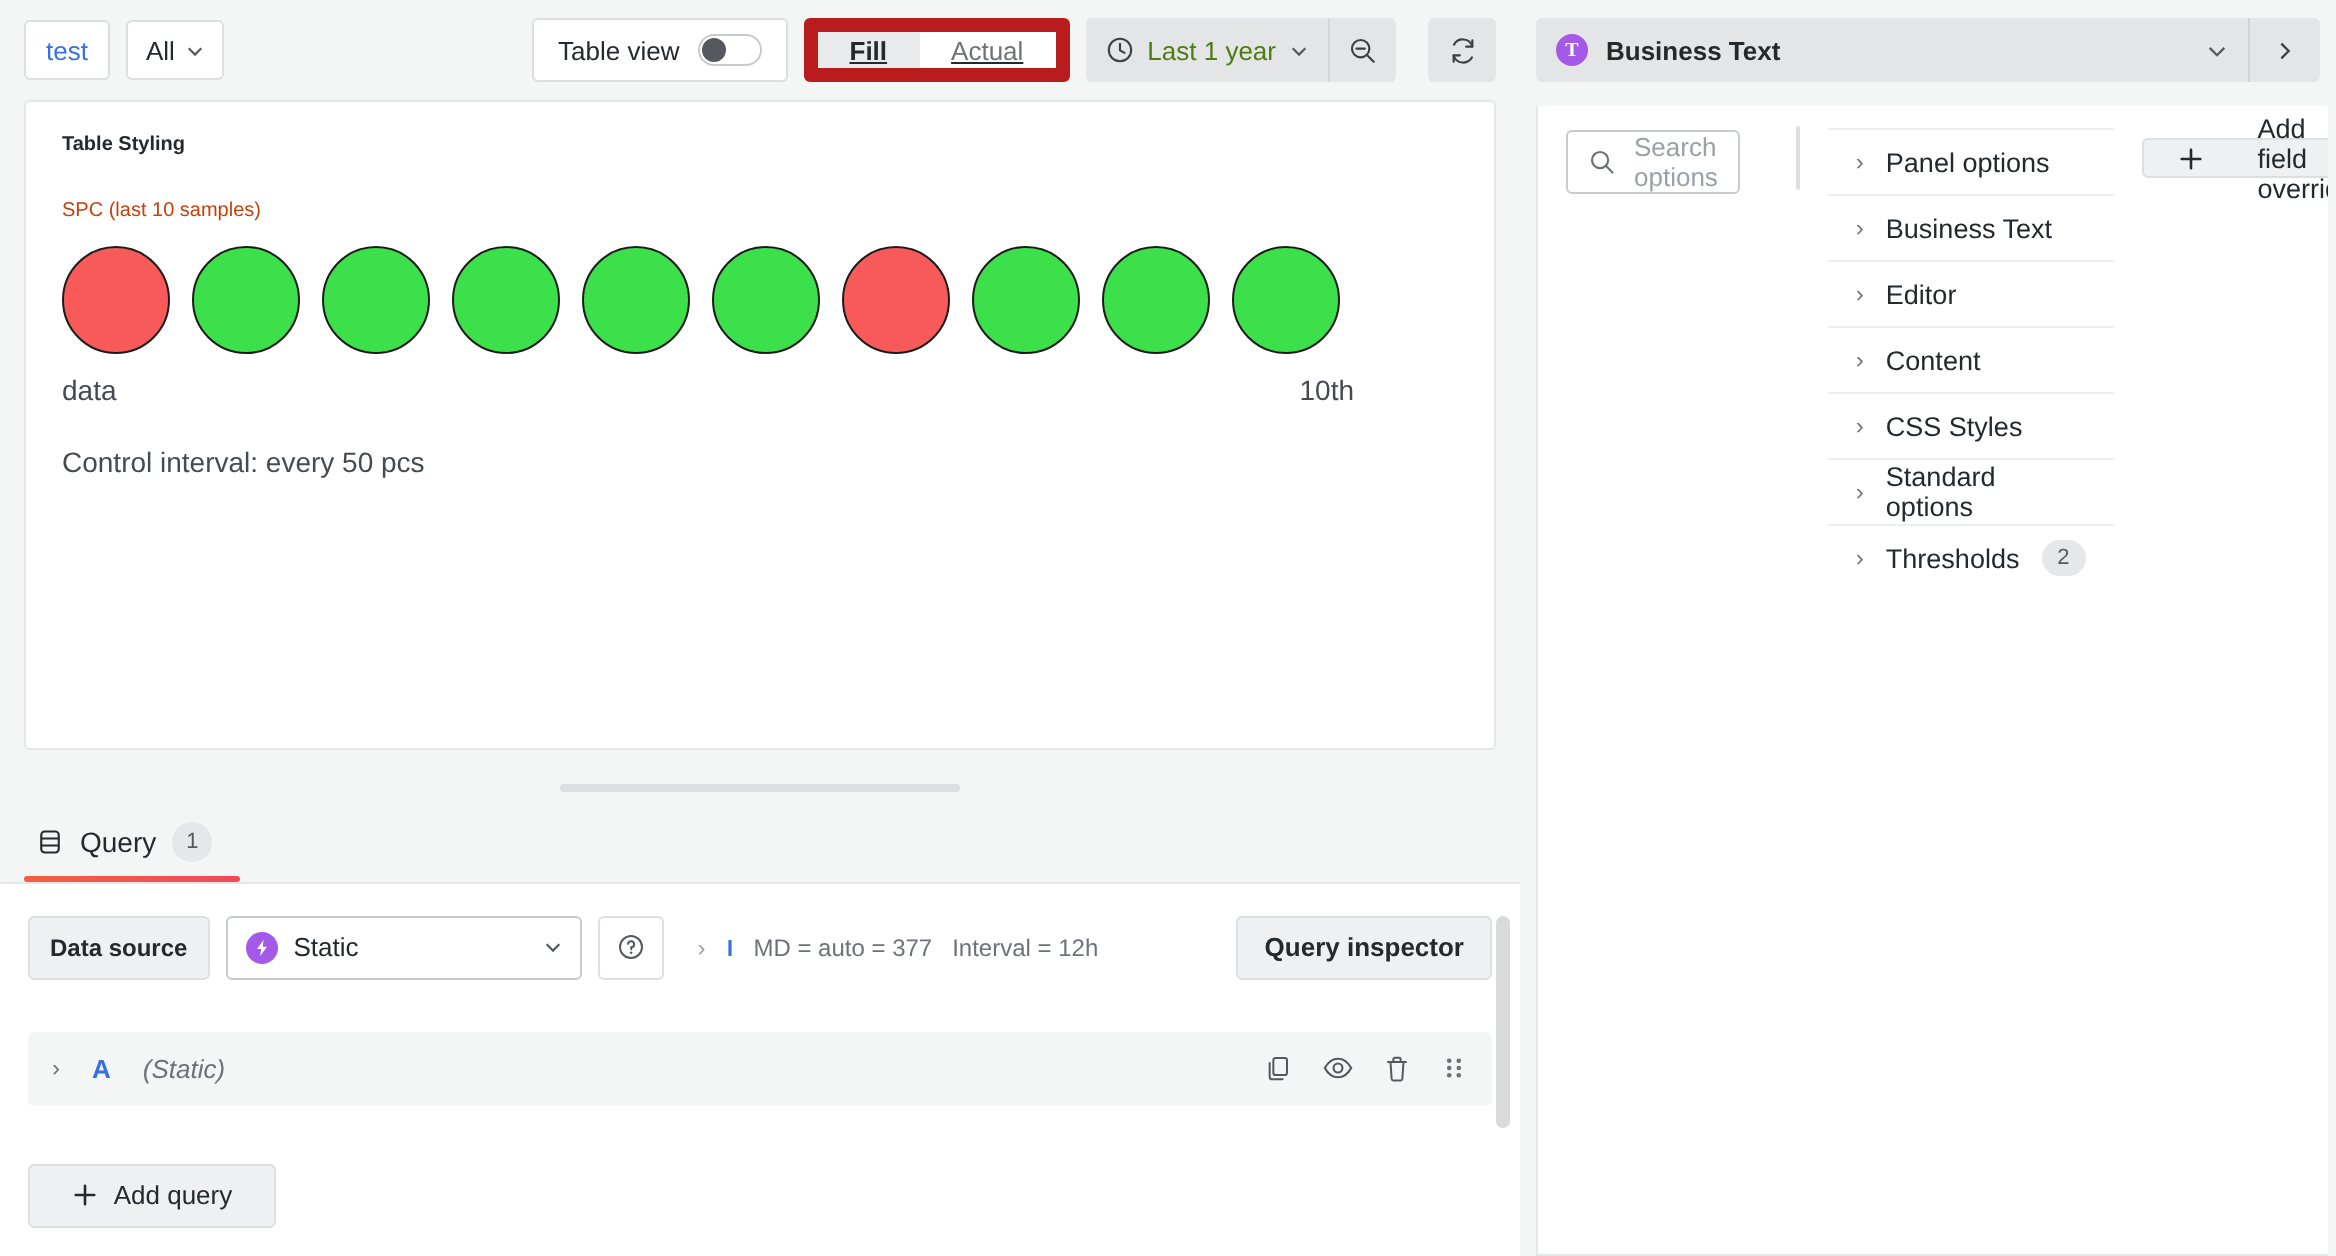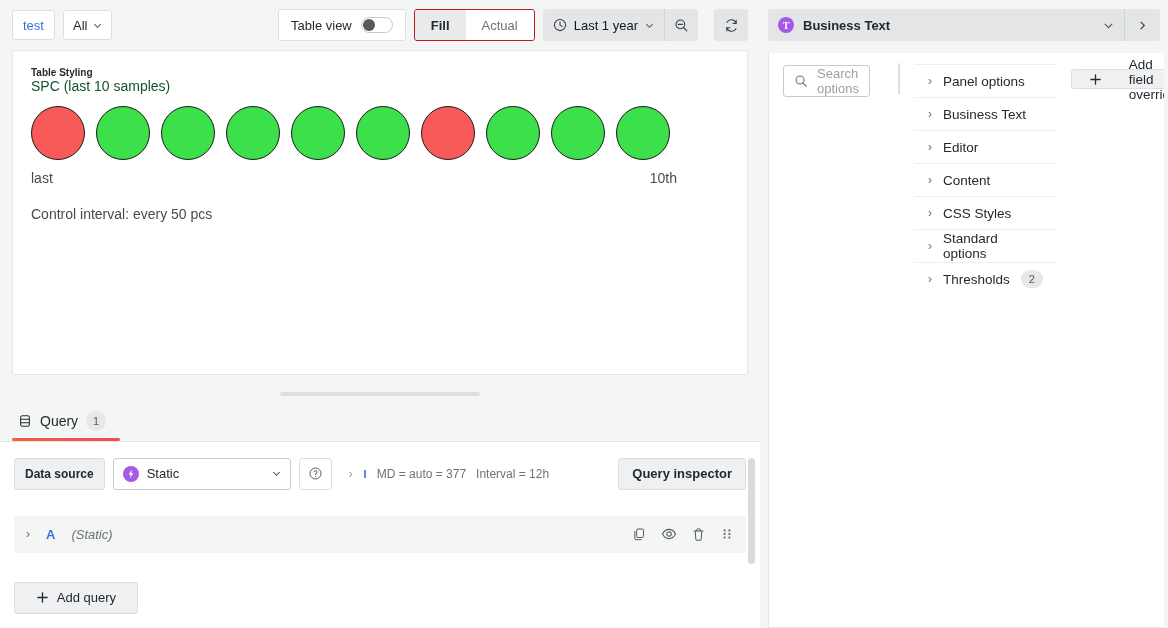--- a/index.html
+++ b/index.html
@@ -42,53 +42,54 @@
   .switch {
     width: 32px; height: 16px; border-radius: 9px;
     background: #fff; border: 1px solid #C7CBCF; position: relative;
   }
   .switch .knob {
     position: absolute; top: 1px; left: 1px; width: 12px; height: 12px;
     border-radius: 50%; background: #55595E;
   }
 
   .seg-group {
-    height: 32px; display: flex; border: 1px solid #b91c1c; border-radius: 3px; overflow: hidden;
+    height: 32px; display: flex; border: 7px solid #b91c1c; border-radius: 3px; overflow: hidden;
     background: #f0abfc;
+    text-decoration: underline;
   }
   .seg {
     display: flex; align-items: center; padding: 0 16px;
     font-size: 13px; color: #6E7277; background: #fff;
   }
   .seg.active { background: #E9EAEC; color: #24292E; font-weight: bold; }
 
   .time-group { height: 32px; display: flex; border-radius: 3px; overflow: hidden; }
   .time-btn {
     display: flex; align-items: center; gap: 7px; padding: 0 10px;
-    background: #E3E5E7; font-size: 13px; color: #0f172a;
+    background: #E3E5E7; font-size: 13px; color: #4d7c0f;
   }
   .zoom-btn {
     display: flex; align-items: center; justify-content: center; width: 34px;
     background: #E3E5E7; border-left: 1px solid #D4D6D9;
   }
   .refresh-btn {
     height: 32px; width: 34px; margin-left: 8px;
     display: flex; align-items: center; justify-content: center;
     background: #E3E5E7; border-radius: 3px;
   }
 
   
   .viz-wrap { flex: 0 0 338px; padding: 0 12px 0 12px; }
   .viz-panel {
     height: 325px; background: #fff;
     border: 1px solid #E4E6E8; border-radius: 3px;
     padding: 16px 18px; position: relative; overflow: hidden;
   }
   .panel-title { font-size: 10px; font-weight: bold; color: #24292E; }
-  .spc-label { font-size: 14px; color: #14532d; }
+  .spc-label { font-size: 10px; color: #c2410c; margin-top: 22px; }
   .circles { display: flex; gap: 11px; margin-top: 12px; }
   .circle {
     width: 54px; height: 54px; border-radius: 50%;
     border: 1.6px solid #1B1B1B;
   }
   .axis-row {
     display: flex; justify-content: space-between;
     width: 646px; margin-top: 10px; font-size: 14px; color: #464B51;
   }
   .ctrl-interval { font-size: 14px; color: #464B51; margin-top: 20px; }
@@ -312,21 +313,21 @@
             <div class="circle" style="background: rgb(60, 224, 74); border-color: rgb(27, 27, 27);"></div>
             <div class="circle" style="background: rgb(60, 224, 74); border-color: rgb(27, 27, 27);"></div>
             <div class="circle" style="background: rgb(60, 224, 74); border-color: rgb(27, 27, 27);"></div>
             <div class="circle" style="background: rgb(60, 224, 74); border-color: rgb(27, 27, 27);"></div>
             <div class="circle" style="background: rgb(248, 90, 90); border-color: rgb(27, 27, 27);"></div>
             <div class="circle" style="background: rgb(60, 224, 74); border-color: rgb(27, 27, 27);"></div>
             <div class="circle" style="background: rgb(60, 224, 74); border-color: rgb(27, 27, 27);"></div>
             <div class="circle" style="background: rgb(60, 224, 74); border-color: rgb(27, 27, 27);"></div>
           </div>
         <div class="axis-row">
-          <span>last</span>
+          <span>data</span>
           <span>10th</span>
         </div>
         <div class="ctrl-interval">Control interval: every 50 pcs</div>
       </div>
     </div>
 
     <div class="resize-handle">
       <div class="bar"></div>
     </div>
 

